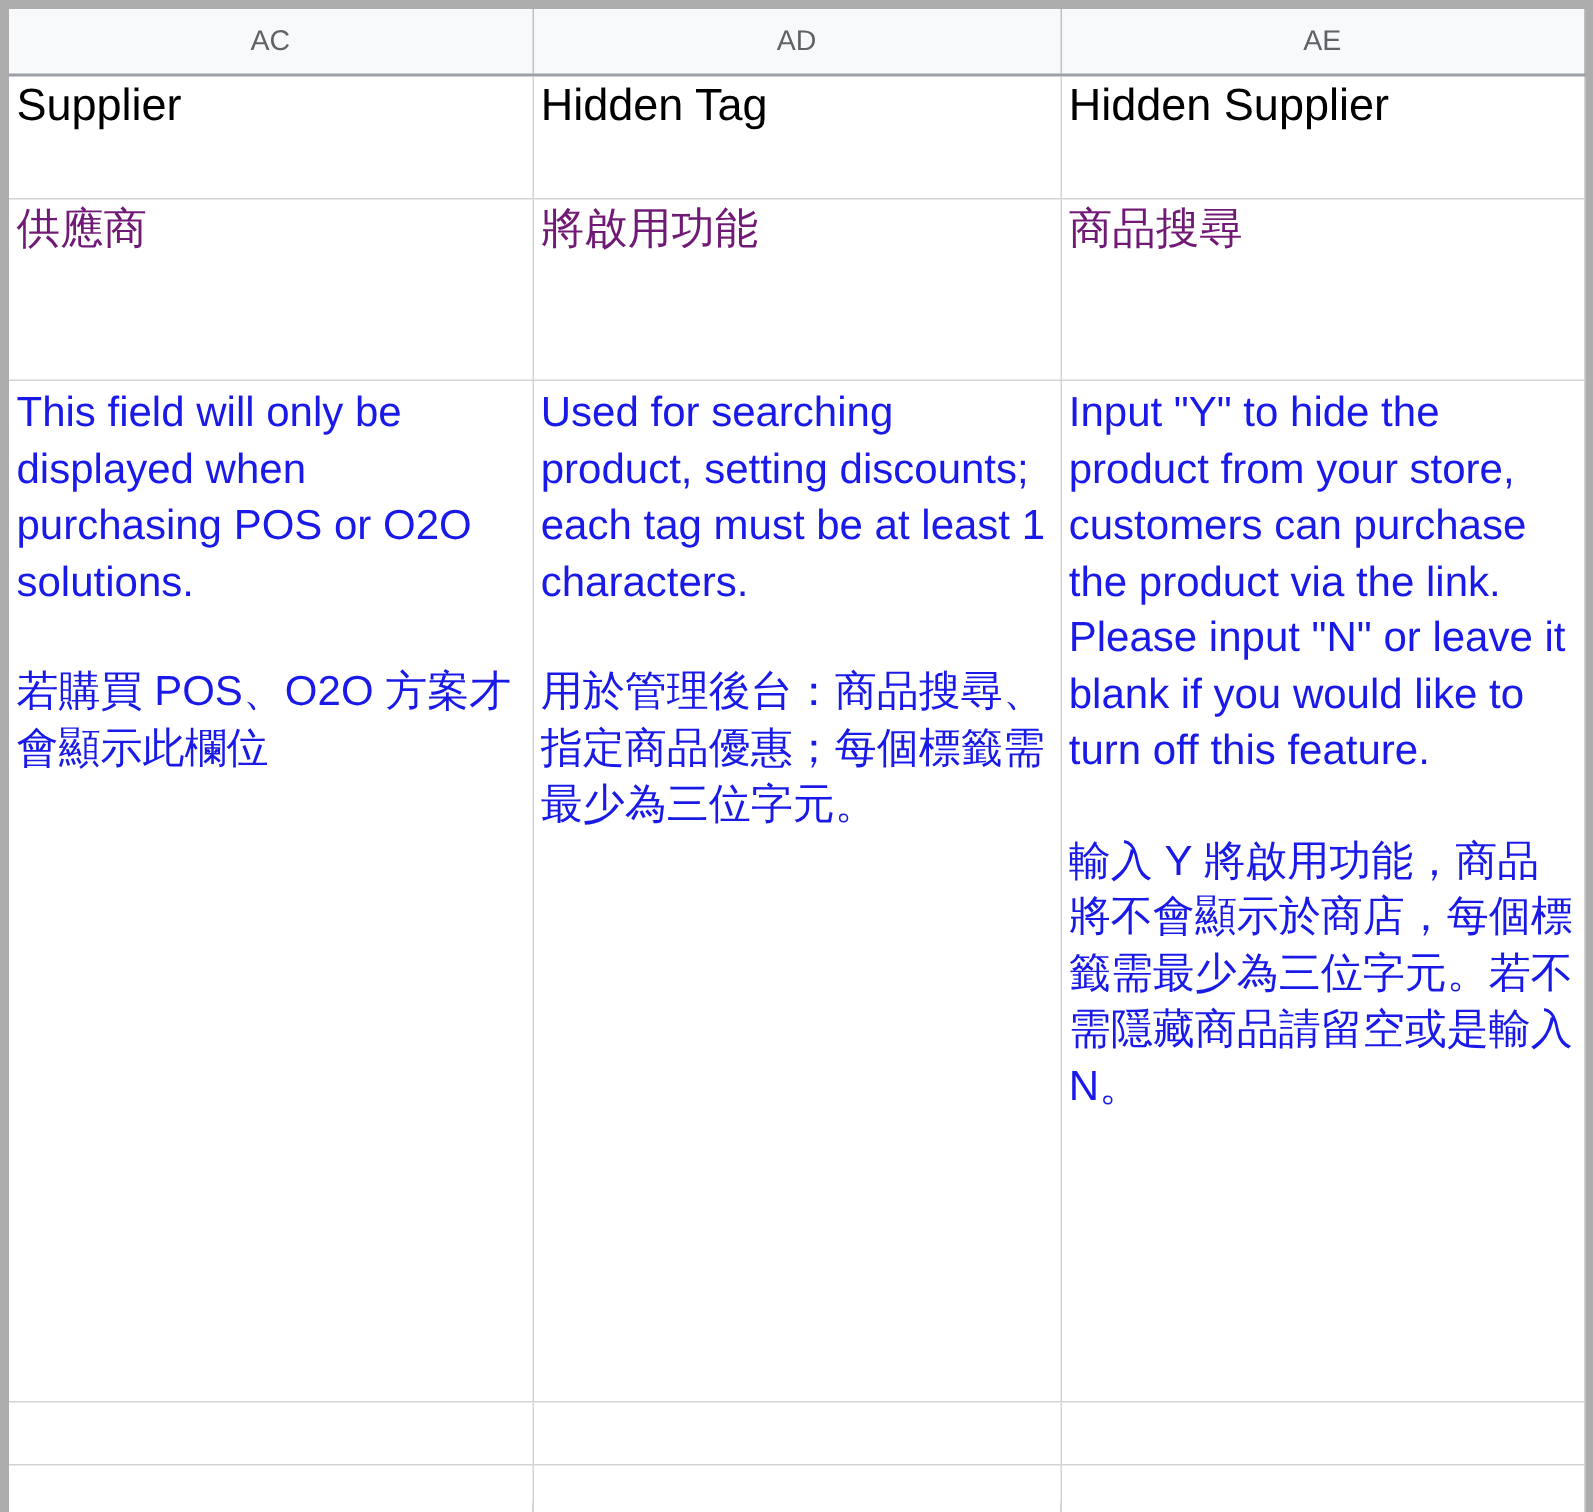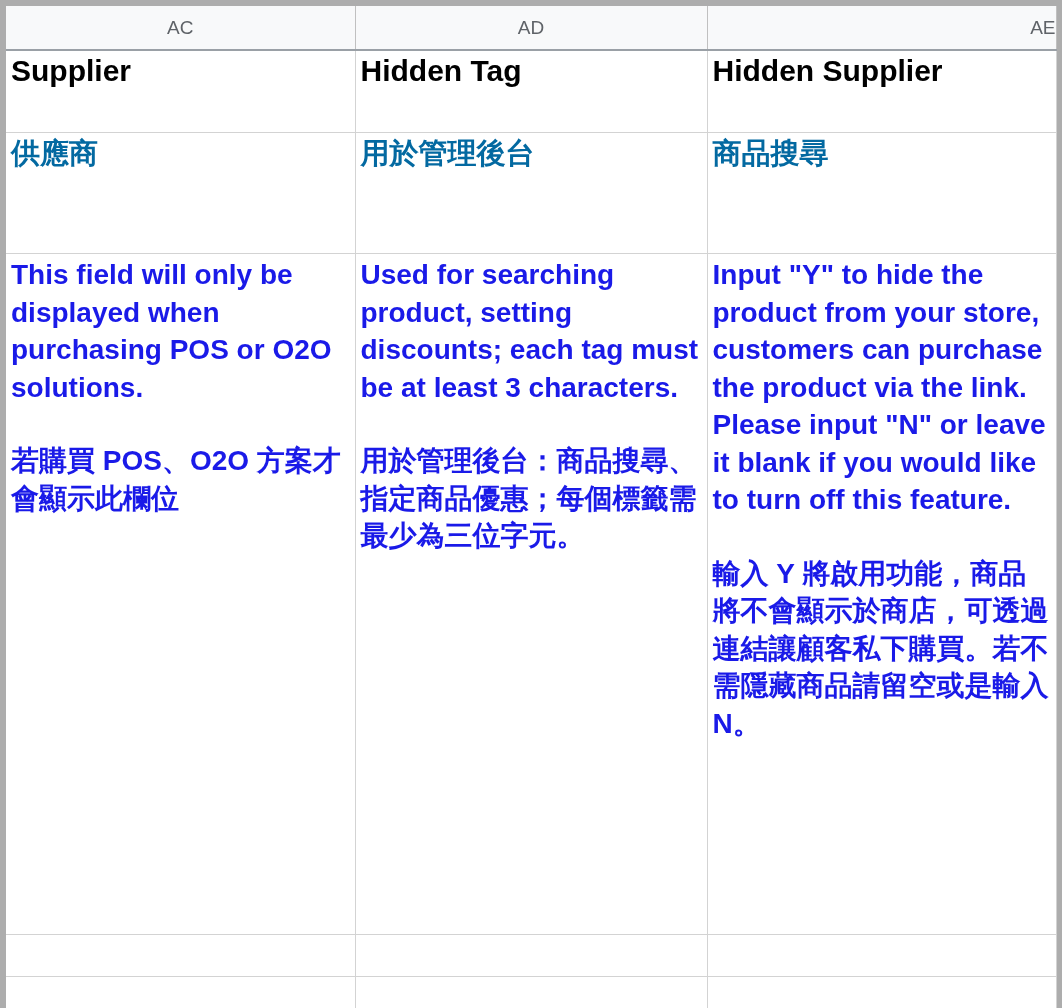--- a/index.html
+++ b/index.html
@@ -74,51 +74,50 @@
     color: #5f6368;
     font-weight: normal;
     font-size: 19px;
     text-align: center;
     vertical-align: middle;
     border-right: 1px solid #c0c0c0;
     border-bottom: 2px solid #9aa0a6;
     padding: 0;
     font-family: "Liberation Sans", "DejaVu Sans", sans-serif;
   }
-  th.colhead:last-child { border-right: 1px solid #c0c0c0; text-align: right; }
+  th.colhead:last-child { border-right: 1px solid #c0c0c0; }
 
   
   td.cell {
     border-right: 1px solid #d3d3d3;
     border-bottom: 1px solid #d3d3d3;
     vertical-align: top;
     padding: 2px 6px 2px 5px;
     background: #ffffff;
     overflow: hidden;
     word-wrap: break-word;
     font-family: "Liberation Sans", "DejaVu Sans", sans-serif;
-    font-weight: bold;
   }
 
   
   tr.row-en   td.cell { height: 77px;  }
   tr.row-zh   td.cell { height: 116px; }
   tr.row-desc td.cell { height: 676px; }
   tr.row-blank-a td.cell { height: 37px; }
   tr.row-blank-b td.cell { height: 33px; }
 
   
   .label-en {
     color: #000000;
     font-size: 30px;
     line-height: 1.22;
     white-space: nowrap;
   }
   .label-zh {
-    color: #0369a1;
+    color: #701a75;
     font-size: 29px;
     line-height: 1.25;
   }
   .desc {
     color: #1a1ae8;
     font-size: 28px;
     line-height: 1.34;
   }
   .desc .para-en { margin: 0; }
   .desc .para-gap { height: 36px; }
@@ -161,47 +160,47 @@
         <td class="cell">
           <div class="label-en">Hidden Supplier</div>
         </td>
       </tr>
 
       <tr class="row-zh">
         <td class="cell">
           <div class="label-zh">供應商</div>
         </td>
         <td class="cell">
-          <div class="label-zh">用於管理後台</div>
+          <div class="label-zh">將啟用功能</div>
         </td>
         <td class="cell">
           <div class="label-zh">商品搜尋</div>
         </td>
       </tr>
 
       <tr class="row-desc">
         <td class="cell">
           <div class="desc">
             <p class="para-en">This field will only be displayed when purchasing POS or O2O solutions.</p>
             <div class="para-gap"></div>
             <p class="para-zh">若購買 POS、O2O 方案才會顯示此欄位</p>
           </div>
         </td>
         <td class="cell">
           <div class="desc">
-            <p class="para-en">Used for searching product, setting discounts; each tag must be at least 3 characters.</p>
+            <p class="para-en">Used for searching product, setting discounts; each tag must be at least 1 characters.</p>
             <div class="para-gap"></div>
             <p class="para-zh">用於管理後台：商品搜尋、指定商品優惠；每個標籤需最少為三位字元。</p>
           </div>
         </td>
         <td class="cell">
           <div class="desc">
             <p class="para-en">Input "Y" to hide the product from your store, customers can purchase the product via the link. Please input "N" or leave it blank if you would like to turn off this feature.</p>
             <div class="para-gap"></div>
-            <p class="para-zh">輸入 Y 將啟用功能，商品將不會顯示於商店，可透過連結讓顧客私下購買。若不需隱藏商品請留空或是輸入 N。</p>
+            <p class="para-zh">輸入 Y 將啟用功能，商品將不會顯示於商店，每個標籤需最少為三位字元。若不需隱藏商品請留空或是輸入 N。</p>
           </div>
         </td>
       </tr>
 
       <tr class="row-blank-a">
         <td class="cell"></td>
         <td class="cell"></td>
         <td class="cell"></td>
       </tr>
 

